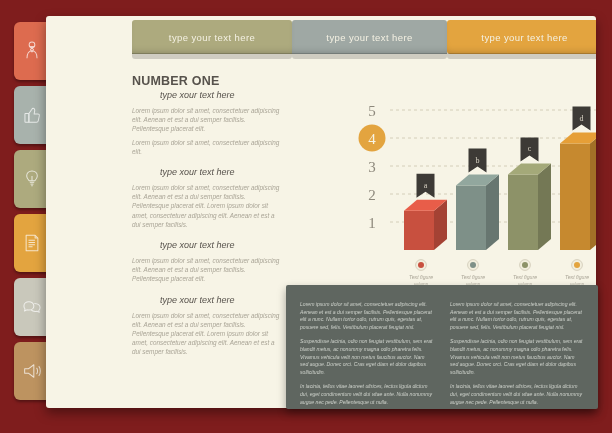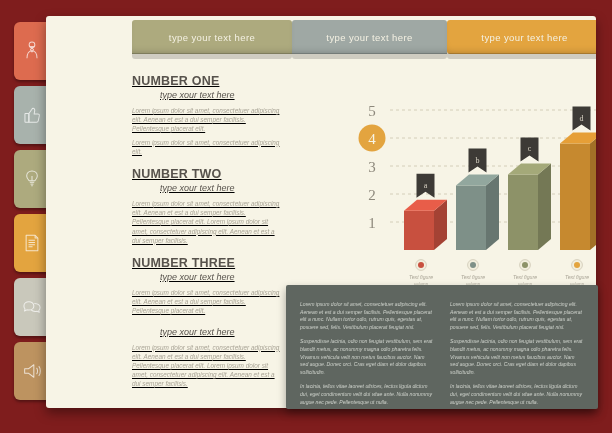--- a/index.html
+++ b/index.html
@@ -51,21 +51,21 @@
   }
   .tab::before {
     content:""; position:absolute; left:0; bottom:-5px; width:100%; height:6px;
     background: rgba(0,0,0,.16); border-radius: 0 0 3px 3px;
   }
   .tab.t1 { width: 160px; background: #adaa7e; }
   .tab.t2 { width: 155px; background: #9fa8a4; }
   .tab.t3 { width: 155px; background: #e3a43f; border-radius: 3px 3px 0 3px; }
 
   
-  #copy { position: absolute; left: 86px; top: 58px; width: 150px; text-decoration: underline; }
+  #copy { position: absolute; left: 86px; top: 58px; width: 150px; }
   .sec { margin-bottom: 11px; }
   .sec h2 {
     font-size: 12.5px; font-weight: bold; color: #57524c;
     letter-spacing: .2px; line-height: 15px;
   }
   .sec .sub {
     font-size: 9px; font-style: italic; color: #57524c;
     margin-top: 1px; margin-bottom: 6px; padding-left: 28px;
   }
   .sec p {
@@ -180,27 +180,25 @@
     <div id="copy">
 
       <div class="sec">
         <h2>NUMBER ONE</h2>
         <div class="sub">type xour text here</div>
         <p>Lorem ipsum dolor sit amet, consectetuer adipiscing elit. Aenean et est a dui semper facilisis. Pellentesque placerat elit.</p>
         <p>Lorem ipsum dolor sit amet, consectetuer adipiscing elit.</p>
       </div>
 
       <div class="sec">
-        <h2>NUMBER TWO</h2>
         <div class="sub">type xour text here</div>
         <p>Lorem ipsum dolor sit amet, consectetuer adipiscing elit. Aenean et est a dui semper facilisis. Pellentesque placerat elit. Lorem ipsum dolor sit amet, consectetuer adipiscing elit. Aenean et est a dui semper  facilisis.</p>
       </div>
 
       <div class="sec">
-        <h2>NUMBER THREE</h2>
         <div class="sub">type xour text here</div>
         <p>Lorem ipsum dolor sit amet, consectetuer adipiscing elit. Aenean et est a dui semper facilisis. Pellentesque placerat elit.</p>
       </div>
 
       <div class="sec">
         <div class="sub">type xour text here</div>
         <p>Lorem ipsum dolor sit amet, consectetuer adipiscing elit. Aenean et est a dui semper facilisis. Pellentesque placerat elit. Lorem ipsum dolor sit amet, consectetuer adipiscing elit. Aenean et est a dui semper  facilisis.</p>
       </div>
 
     </div>

